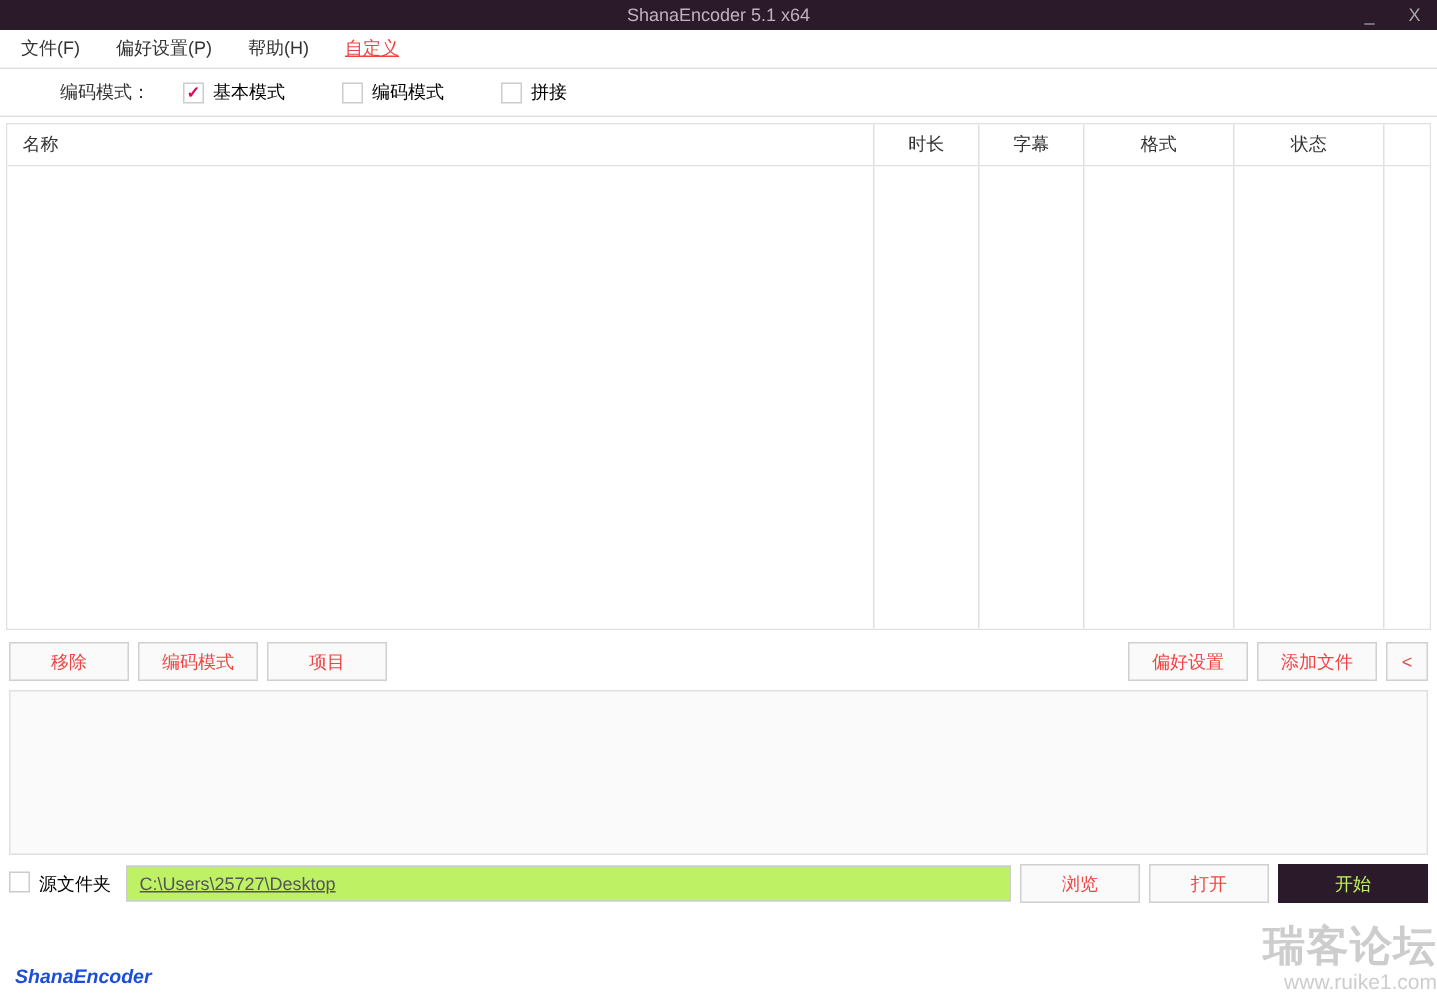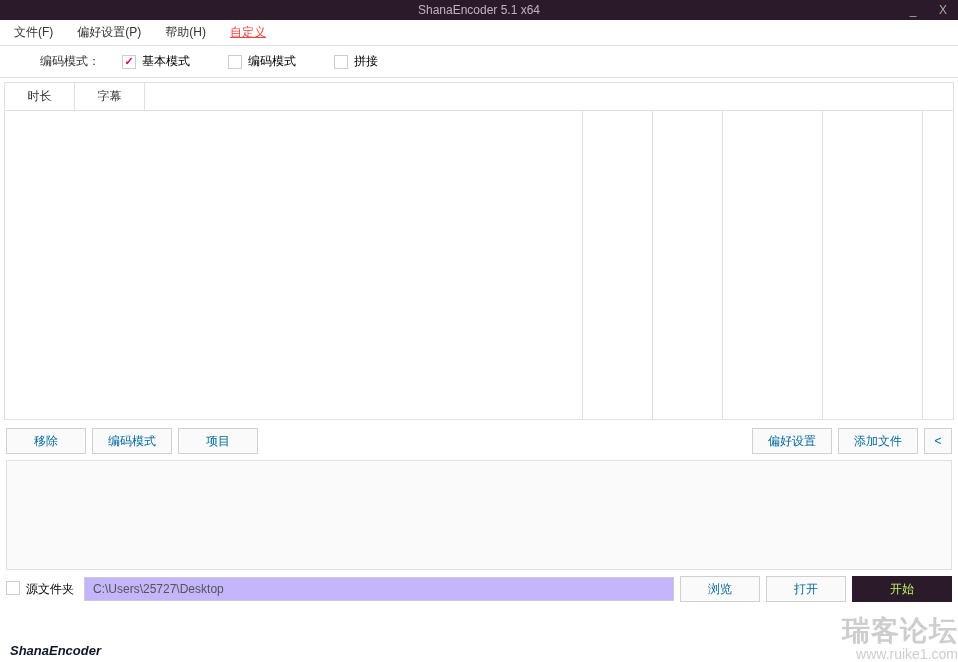--- a/index.html
+++ b/index.html
@@ -32,32 +32,32 @@
     .table-body { height: 308px; background: #fff; display: flex; }
     .tb-col { border-right: 1px solid #e0e0e0; }
     .tb-name { flex: 1; }
     .tb-duration { width: 70px; }
     .tb-subtitle { width: 70px; }
     .tb-format { width: 100px; }
     .tb-status { width: 100px; }
     .tb-last { width: 30px; border-right: none; }
     
     .button-row { height: 34px; display: flex; align-items: center; padding: 4px 6px; gap: 6px; }
-    .btn { height: 26px; border: 1px solid #d0d0d0; background: #fafafa; color: #0369a1; padding: 0 14px; cursor: pointer; display: flex; align-items: center; justify-content: center; min-width: 80px; }
+    .btn { height: 26px; border: 1px solid #d0d0d0; background: #fafafa; color: #ef4444; padding: 0 14px; cursor: pointer; display: flex; align-items: center; justify-content: center; min-width: 80px; }
     .btn-small { min-width: 28px; padding: 0 8px; }
     .spacer { flex: 1; }
     
     .mid-panel { height: 110px; margin: 2px 6px; border: 1px solid #e0e0e0; background: #fafafa; }
     
     .bottom-row { height: 34px; display: flex; align-items: center; padding: 4px 6px; gap: 6px; }
     .bottom-checkbox-wrap { display: flex; align-items: flex-start; gap: 6px; margin-right: 4px; }
-    .path-input { flex: 1; height: 24px; border: 1px solid #ccc; padding: 0 8px; color: #555; background: #c4b5fd; }
+    .path-input { flex: 1; height: 24px; border: 1px solid #ccc; padding: 0 8px; color: #555; background: #bef264; text-decoration: underline; }
     .btn-dark { background: #2a1a2a; color: #bef264; border: 1px solid #2a1a2a; min-width: 100px; }
     
-    .brand { position: absolute; bottom: 4px; left: 10px; color: #0f172a; font-weight: bold; font-size: 13px; font-style: italic; }
+    .brand { position: absolute; bottom: 4px; left: 10px; color: #1d4ed8; font-weight: bold; font-size: 13px; font-style: italic; }
     
     .watermark { position: absolute; bottom: 0; right: 0; font-family: "SimHei", sans-serif; color: rgba(200,200,200,0.9); text-align: right; line-height: 1.1; pointer-events: none; }
     .watermark .big { font-size: 28px; font-weight: bold; letter-spacing: 1px; }
     .watermark .small { font-size: 14px; }
   </style>
 </head>
 <body>
 
 <div class="titlebar">
   <span class="titlebar-title">ShanaEncoder 5.1 x64</span>
@@ -85,22 +85,25 @@
     <span>编码模式</span>
   </div>
   <div class="mode-option">
     <span class="checkbox"></span>
     <span>拼接</span>
   </div>
 </div>
 
 <div class="table-area">
   <div class="table-header">
+    <div class="th th-name">名称</div>
     <div class="th th-duration">时长</div>
     <div class="th th-subtitle">字幕</div>
+    <div class="th th-format">格式</div>
+    <div class="th th-status">状态</div>
     <div class="th th-last"></div>
   </div>
   <div class="table-body">
     <div class="tb-col tb-name"></div>
     <div class="tb-col tb-duration"></div>
     <div class="tb-col tb-subtitle"></div>
     <div class="tb-col tb-format"></div>
     <div class="tb-col tb-status"></div>
     <div class="tb-col tb-last"></div>
   </div>

